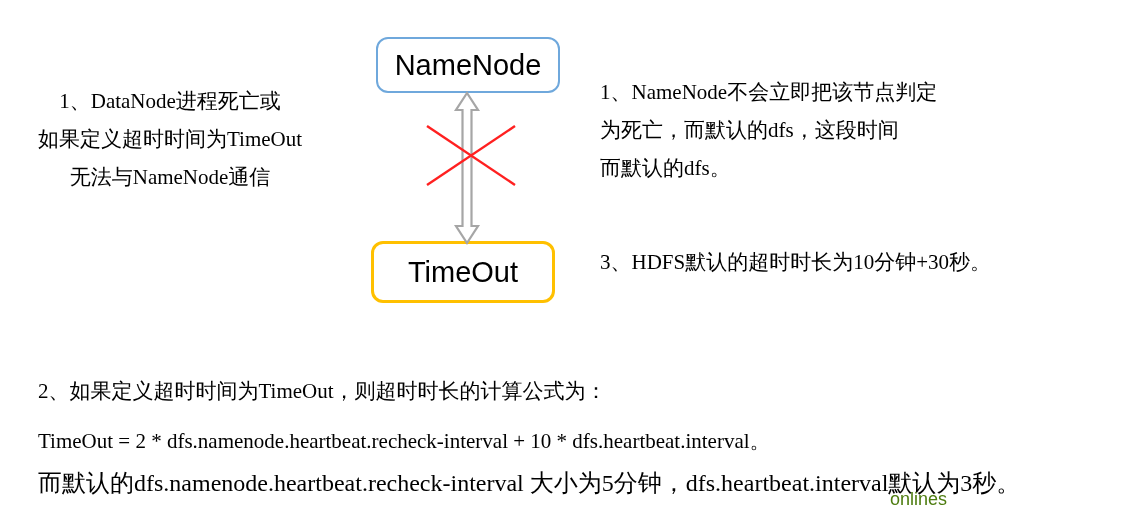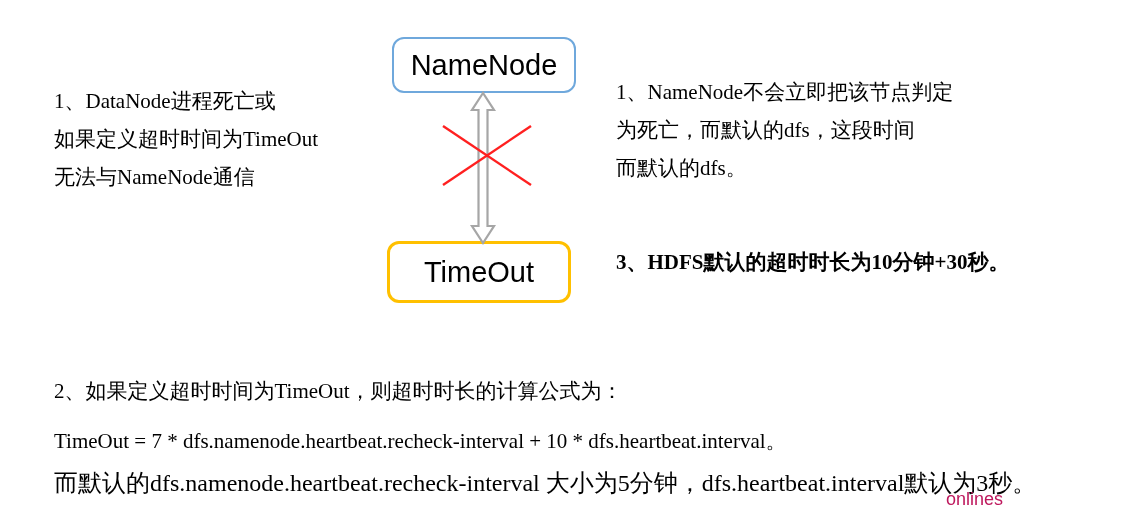--- a/index.html
+++ b/index.html
@@ -11,21 +11,21 @@
     width: 1143px;
     height: 516px;
     position: relative;
     overflow: hidden;
     font-family: "Liberation Serif", "DejaVu Serif", serif;
     color: #000000;
   }
 
   .canvas {
     position: absolute;
-    left: 16px; top: 0;
+    left: 0; top: 0;
     width: 910px;
     height: 516px;
   }
 
   
   .node-box {
     position: absolute;
     box-sizing: border-box;
     background: #ffffff;
     border-radius: 12px;
@@ -64,23 +64,23 @@
 
   
   .textblock {
     position: absolute;
     font-size: 21px;
     line-height: 38px;
     white-space: nowrap;
   }
   .textblock .ln { display: block; }
 
-  #note-1 { left: 38px;  top: 82px;  }
+  #note-1 { left: 38px;  top: 82px; text-align: center;  }
   #note-2 { left: 600px; top: 73px;  }
-  #note-3 { left: 600px; top: 243px; font-weight: bold; }
+  #note-3 { left: 600px; top: 243px; }
   #note-4 { left: 38px;  top: 372px; }
 
   #formula-line {
     position: absolute;
     left: 38px;
     top: 424px;
     font-size: 21px;
     line-height: 34px;
     white-space: nowrap;
   }
@@ -94,24 +94,23 @@
   }
 
   
   #watermark {
     position: absolute;
     left: 890px;
     top: 489px;
     font-family: "Liberation Sans", "DejaVu Sans", sans-serif;
     font-size: 18px;
     line-height: 20px;
-    color: #be185d;
+    color: #4d7c0f;
     white-space: nowrap;
     user-select: none;
-    margin-left: 40px;
   }
 </style>
 </head>
 <body>
 
 <div class="canvas">
 
   <div class="node-box" id="namenode-box">
     <span>NameNode</span>
   </div>
@@ -145,19 +144,19 @@
   </div>
 
   <div class="textblock" id="note-3">
     <span class="ln">3、HDFS默认的超时时长为10分钟+30秒。</span>
   </div>
 
   <div class="textblock" id="note-4">
     <span class="ln">2、如果定义超时时间为TimeOut，则超时时长的计算公式为：</span>
   </div>
 
-  <div id="formula-line">TimeOut  = 7 * dfs.namenode.heartbeat.recheck-interval + 10 * dfs.heartbeat.interval。</div>
+  <div id="formula-line">TimeOut  = 2 * dfs.namenode.heartbeat.recheck-interval + 10 * dfs.heartbeat.interval。</div>
 
   <div id="closing-line">而默认的dfs.namenode.heartbeat.recheck-interval 大小为5分钟，dfs.heartbeat.interval默认为3秒。</div>
 
   <div id="watermark">onlines</div>
 
 </div>
 
 </body></html>

